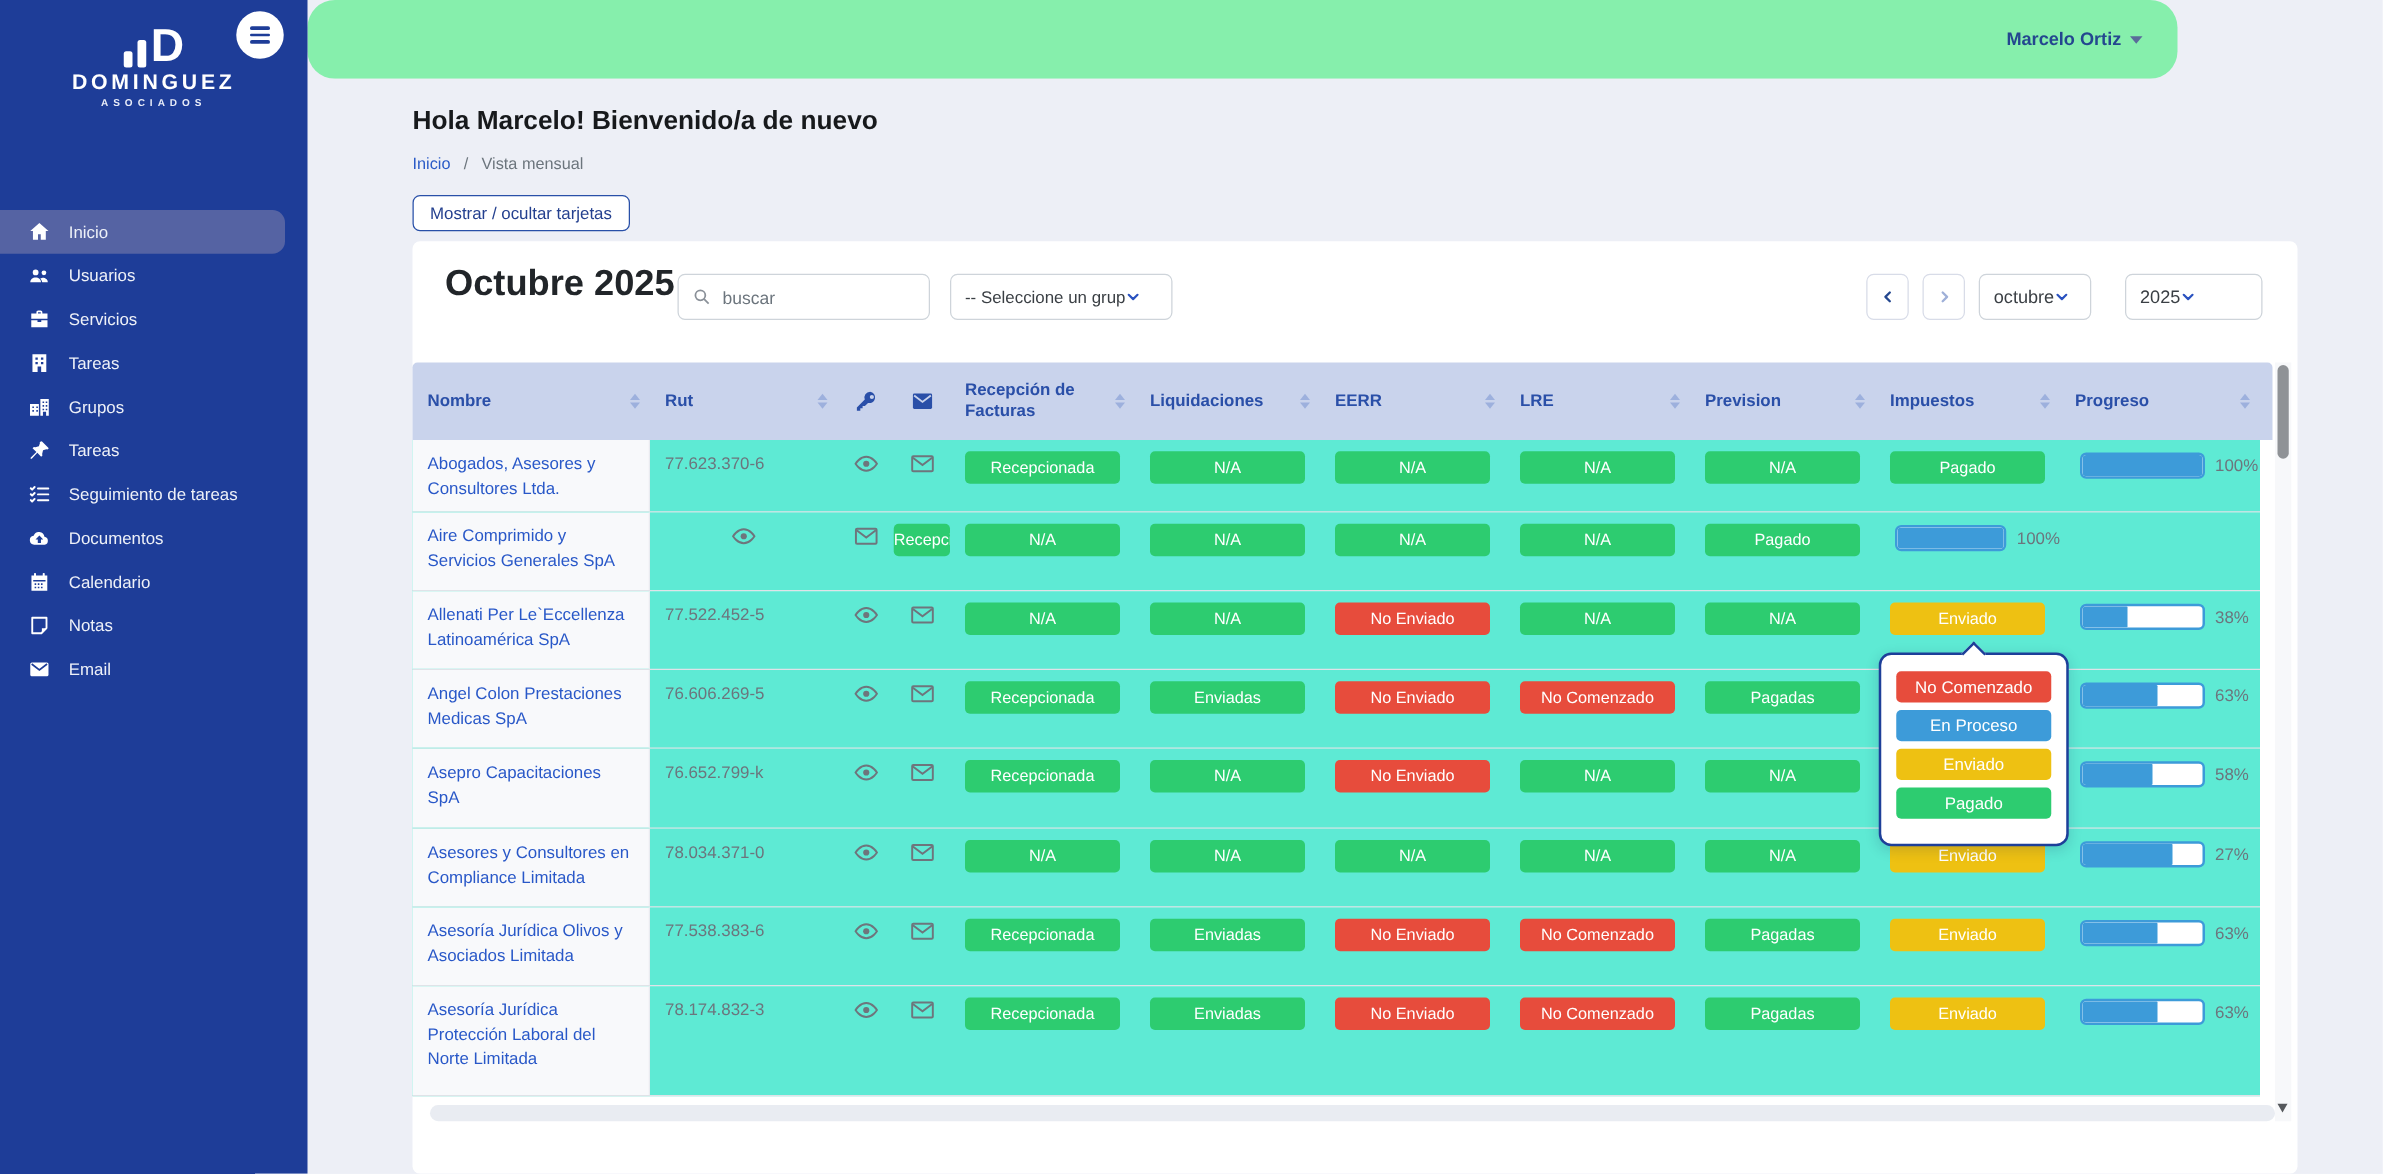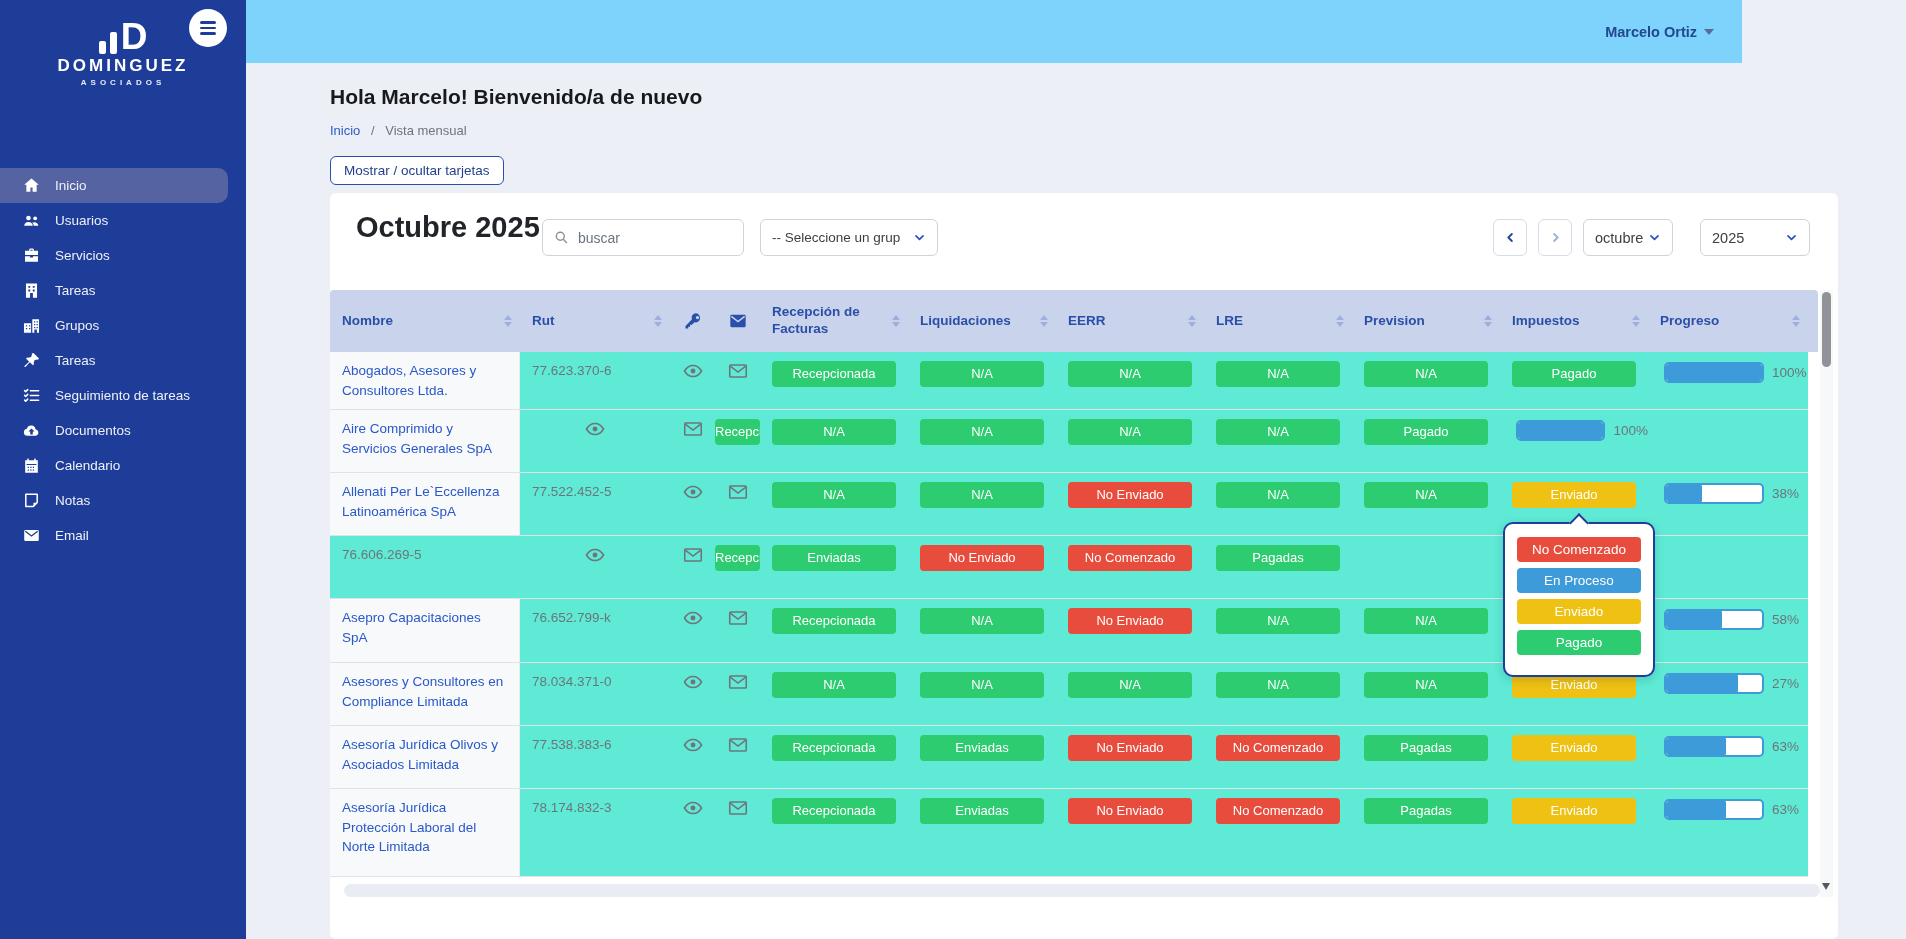--- a/index.html
+++ b/index.html
@@ -21,21 +21,21 @@
     align-items:center; justify-content:center; cursor:pointer; z-index:6; }
   .burger i { display:block; width:16px; height:2.4px; background:#1e3d98; border-radius:2px; }
   .nav { position:absolute; top:168px; left:0; width:246px; }
   .nav-item { display:flex; align-items:center; gap:13px; height:35px; padding-left:22px;
     color:#eef1f8; font-size:13.5px; cursor:pointer; }
   .nav-item.active { background:#5563a3; border-radius:0 10px 10px 0; width:228px; }
   .nav-icon { width:20px; height:20px; flex:0 0 20px; display:inline-flex; color:#fff; }
   .nav-icon svg { width:19px; height:19px; }
 
   
-  .topbar { position:absolute; left:246px; top:0; width:1496px; height:63px; background:#7dd3fc; }
+  .topbar { position:absolute; left:246px; top:0; width:1496px; height:63px; background:#86efac;border-radius:22px; }
   .user-menu { position:absolute; right:28px; top:0; height:63px; display:flex; align-items:center;
     gap:7px; color:#24478f; font-weight:bold; font-size:14.5px; cursor:pointer; }
   .user-caret { width:0; height:0; border:5px solid transparent; border-top:6px solid #5a6b9a; margin-top:5px; }
 
   
   .content { position:absolute; left:246px; top:63px; width:1660px; height:876px; background:#edeff6; }
   .page-title { position:absolute; left:84px; top:22px; font-size:21px; font-weight:bold; color:#17191c; }
   .breadcrumb { position:absolute; left:84px; top:60px; font-size:13px; color:#6c757d; }
   .breadcrumb .bc-home { color:#2b5bc7; cursor:pointer; }
   .bc-sep { margin:0 7px; }
@@ -45,21 +45,21 @@
 
   
   .card { position:absolute; left:84px; top:130px; width:1508px; height:746px; background:#fff; border-radius:6px; }
   .month-title { position:absolute; left:26px; top:18px; font-size:29px; color:#212529; }
   .search-box { position:absolute; left:212px; top:26px; width:202px; height:37px; border:1px solid #ced4da;
     border-radius:6px; background:#fff; display:flex; align-items:center; padding:0 10px; gap:8px; }
   .search-box svg { width:17px; height:17px; flex:0 0 17px; }
   .search-box input { border:none; outline:none; width:100%; font-size:14px; font-family:inherit; color:#495057; }
   .search-box input::placeholder { color:#6c757d; }
   .selectish { position:absolute; height:37px; border:1px solid #ced4da; border-radius:6px; background:#fff;
-    display:flex; align-items:center; justify-content:space-between; padding:0 11px; font-size:13.5px;
+    display:flex; align-items:center; justify-content:flex-start; padding:0 11px; font-size:13.5px;
     color:#3a3f44; cursor:pointer; }
   .selectish svg { width:13px; height:13px; flex:0 0 13px; }
   .group-select { left:430px; top:26px; width:178px; }
   .month-select { left:1253px; top:26px; width:90px; font-size:14.5px; }
   .year-select  { left:1370px; top:26px; width:110px; font-size:14.5px; }
   .nav-btn { position:absolute; top:26px; width:34px; height:37px; background:#fff; border:1px solid #d8dce8;
     border-radius:6px; display:flex; align-items:center; justify-content:center; cursor:pointer; }
   .nav-btn svg { width:13px; height:13px; }
   .prev-btn { left:1163px; color:#24478f; }
   .next-btn { left:1208px; color:#9fb0d8; }
@@ -482,20 +482,21 @@
               <span class="badge" style="background: rgb(238, 193, 18);">Enviado</span>
             </div>
             <div class="cell progress-cell">
               <span class="pbar">
                 <span class="pfill" style="width: 38%;"></span>
               </span>
               <span class="ppct">38%</span>
             </div>
           </div>
           <div class="trow tgrid" style="height: 63px;">
+            <div class="cell name-cell"><a class="company-link">Angel Colon Prestaciones Medicas SpA</a></div>
             <div class="cell rut-cell">76.606.269-5</div>
             <div class="cell icon-cell">
               <span class="ric">
                 <svg viewBox="0 0 24 24">
                   <path d="M2.7 12S6.3 5.9 12 5.9 21.3 12 21.3 12 17.7 18.1 12 18.1 2.7 12 2.7 12Z" fill="none" stroke="#6e757c" stroke-width="1.7"></path>
                   <circle cx="12" cy="12" r="2.7" fill="#6e757c"></circle>
                 </svg>
               </span>
             </div>
             <div class="cell icon-cell">

